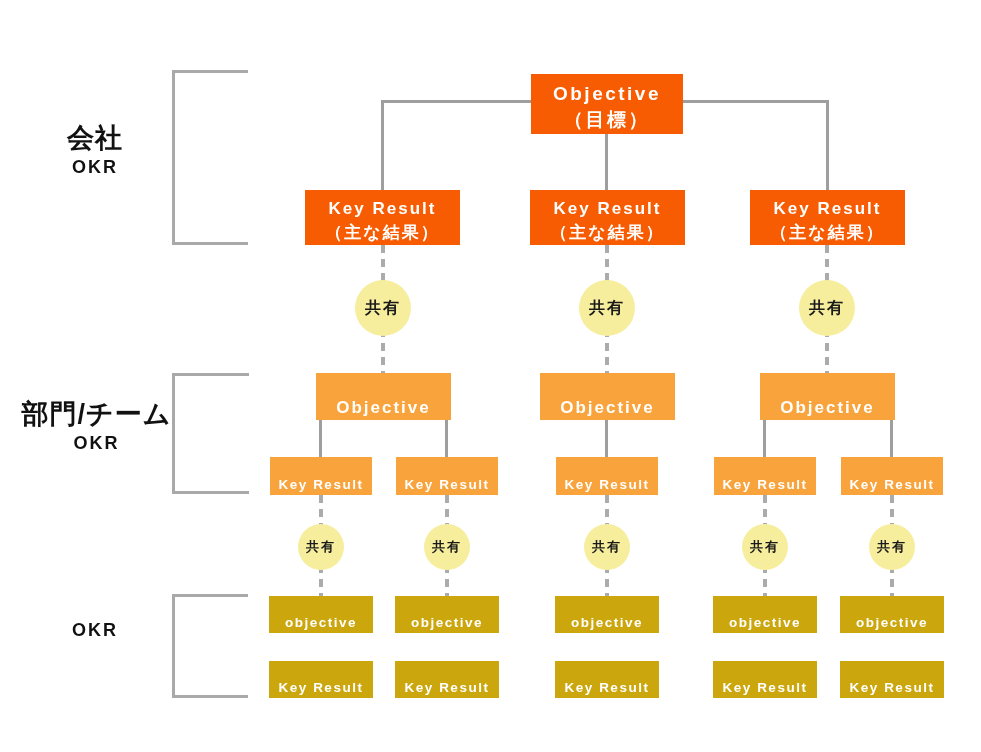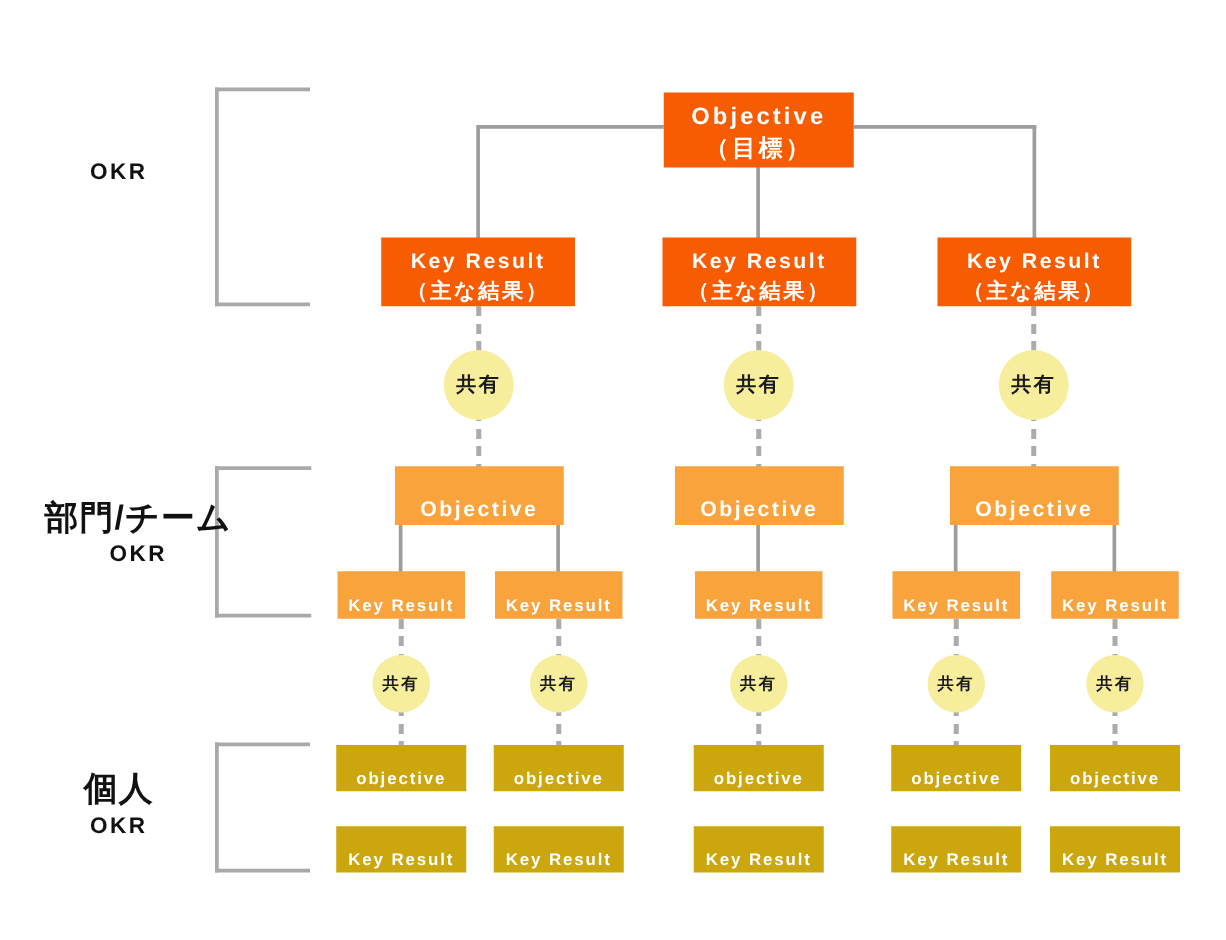--- a/index.html
+++ b/index.html
@@ -38,28 +38,28 @@
 </head>
 <body>
 
 <div class="canvas">
 
   <div class="bracket" style="left:172px;top:70px;width:76px;height:175px;"></div>
   <div class="bracket" style="left:172px;top:373px;width:77px;height:121px;"></div>
   <div class="bracket" style="left:172px;top:594px;width:76px;height:104px;"></div>
 
   <div class="side-label" style="left:25px;top:124px;width:140px;">
+    <div class="title">会社</div>
     <div class="sub">OKR</div>
   </div>
-  <div class="side-label" style="left:23px;top:400px;width:175px;">
+  <div class="side-label" style="left:9px;top:400px;width:175px;">
     <div class="title">部門/チーム</div>
     <div class="sub">OKR</div>
   </div>
   <div class="side-label" style="left:25px;top:617px;width:140px;">
-    <div class="title">個人</div>
     <div class="sub">OKR</div>
   </div>
 
   <div class="hline" style="left:383px;top:100px;width:148px;"></div>
   <div class="hline" style="left:683px;top:100px;width:146px;"></div>
   <div class="vline" style="left:381px;top:100px;height:92px;"></div>
   <div class="vline" style="left:605px;top:132px;height:60px;"></div>
   <div class="vline" style="left:826px;top:100px;height:92px;"></div>
 
   <div class="dline" style="left:381px;top:245px;height:130px;"></div>

